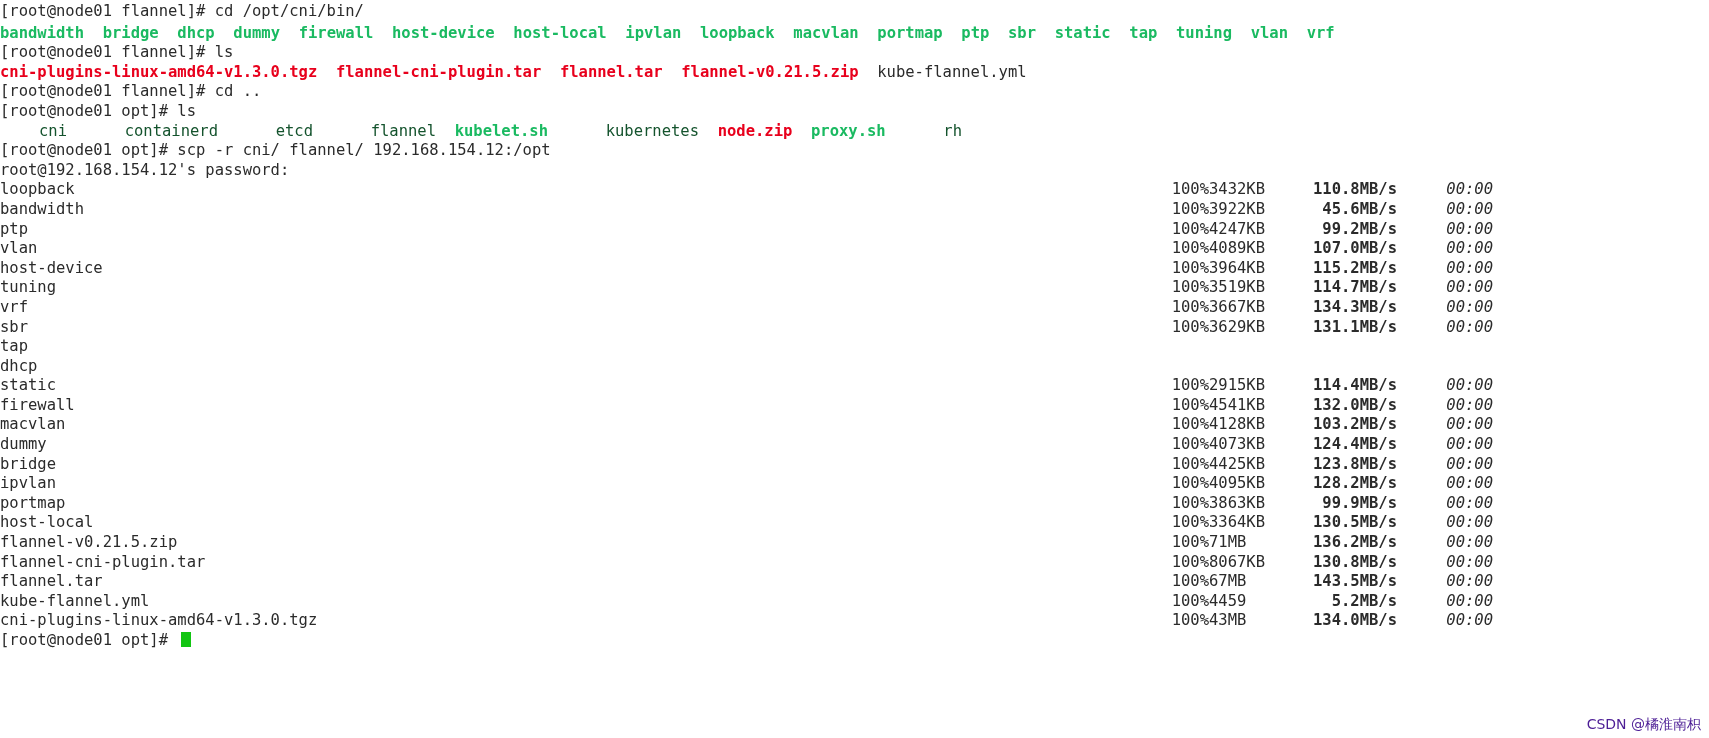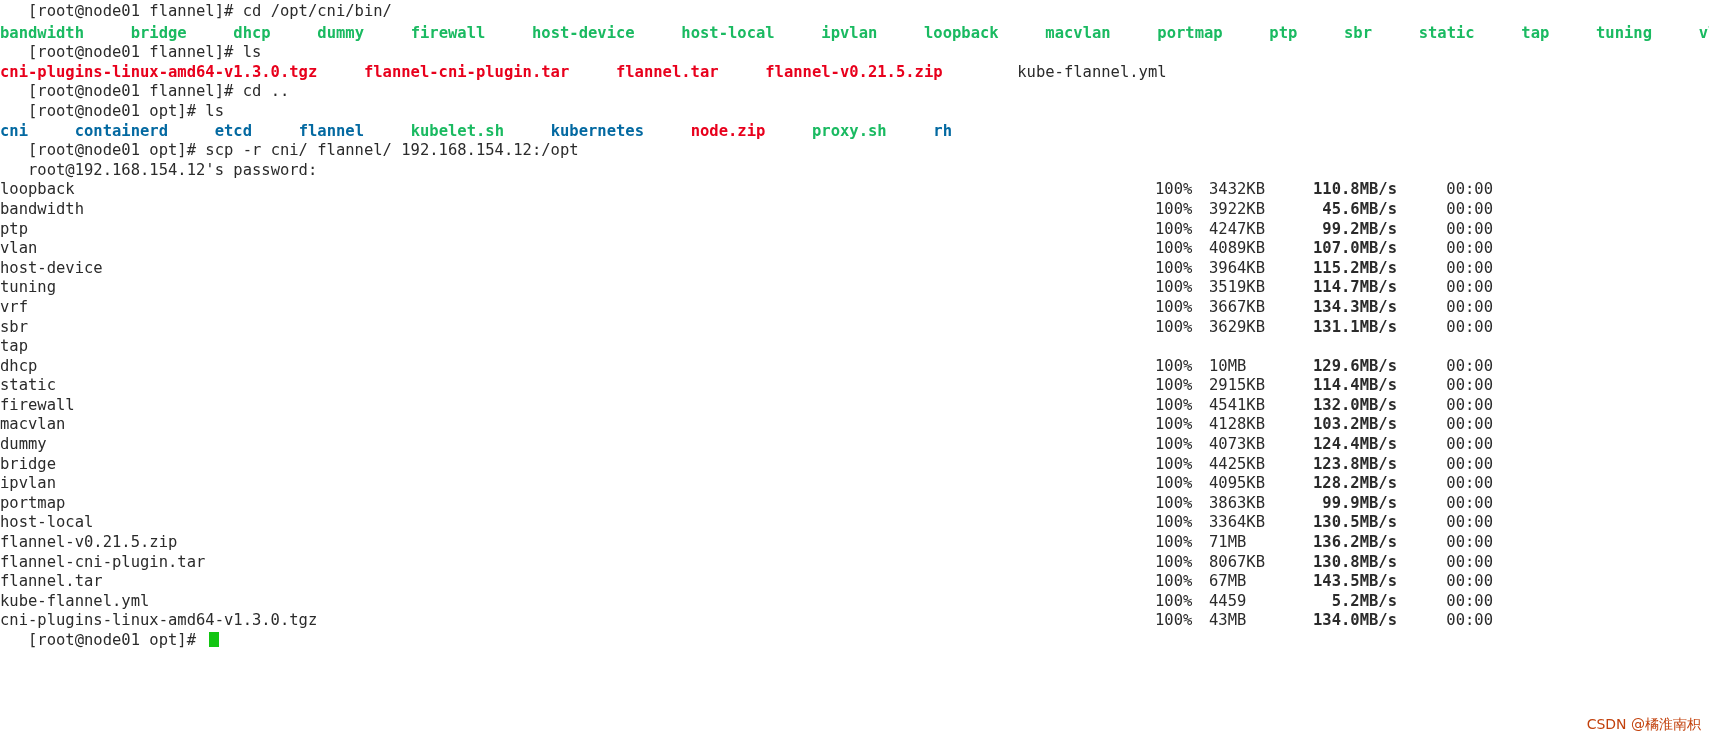--- a/index.html
+++ b/index.html
@@ -25,62 +25,62 @@
     position: relative;
     height: 19.6px;
     line-height: 19.6px;
     font-size: 15.5px;
     white-space: pre;
     color: #2b2b2b;
     letter-spacing: 0px;
   }
   .line.first { padding-top: 2px; height: 21.6px; }
   .seg { white-space: pre; }
-  .c-default { color: #2b2b2b; margin-left: 28px; }
+  .c-default { color: #2b2b2b; }
   .c-green   { color: #1aba61; font-weight: bold; }
   .c-red     { color: #e8001c; font-weight: bold; }
-  .c-blue    { color: #0369a1; font-weight: bold; }
+  .c-blue    { color: #14532d; font-weight: normal; margin-left: 39px; }
   .xfer-row {
     position: relative;
     height: 19.6px;
     line-height: 19.6px;
     font-size: 15.5px;
     white-space: pre;
     color: #2b2b2b;
   }
   .xfer-name {
     position: absolute;
     left: 0;
     top: 0;
   }
   .xfer-stats {
     position: absolute;
     left: 1155px;
     top: 0;
     white-space: pre;
   }
-  .col-pct   { display: inline-block; width: 54px; }
+  .col-pct   { display: inline-block; width: 54px; text-align: right; }
   .col-size  { display: inline-block; width: 84px; }
   .col-speed { display: inline-block; width: 104px; text-align: right; font-weight: bold; }
-  .col-time  { display: inline-block; width: 96px; text-align: right; }
+  .col-time  { display: inline-block; width: 96px; text-align: right; font-style: italic; }
   .cursor {
     display: inline-block;
     width: 10px;
     height: 15px;
     background: #12c512;
     vertical-align: -2px;
     margin-left: 4px;
   }
   #watermark {
     position: absolute;
     right: 8px;
     bottom: 4px;
     font-family: "DejaVu Sans", "Liberation Sans", sans-serif;
     font-size: 14px;
-    color: #c2410c;
+    color: #4c1d95;
     white-space: pre;
   }
 </style>
 </head>
 <body>
 
 <div id="terminal">
 
   <div class="line first"><span class="seg c-default">[root@node01 flannel]# cd /opt/cni/bin/</span></div>
 
@@ -105,21 +105,21 @@
   <div id="transfer-list">
       <div class="xfer-row"><span class="xfer-name">loopback</span><span class="xfer-stats"><span class="col-pct">100%</span><span class="col-size">3432KB</span><span class="col-speed">110.8MB/s</span><span class="col-time">00:00</span></span></div>
       <div class="xfer-row"><span class="xfer-name">bandwidth</span><span class="xfer-stats"><span class="col-pct">100%</span><span class="col-size">3922KB</span><span class="col-speed">45.6MB/s</span><span class="col-time">00:00</span></span></div>
       <div class="xfer-row"><span class="xfer-name">ptp</span><span class="xfer-stats"><span class="col-pct">100%</span><span class="col-size">4247KB</span><span class="col-speed">99.2MB/s</span><span class="col-time">00:00</span></span></div>
       <div class="xfer-row"><span class="xfer-name">vlan</span><span class="xfer-stats"><span class="col-pct">100%</span><span class="col-size">4089KB</span><span class="col-speed">107.0MB/s</span><span class="col-time">00:00</span></span></div>
       <div class="xfer-row"><span class="xfer-name">host-device</span><span class="xfer-stats"><span class="col-pct">100%</span><span class="col-size">3964KB</span><span class="col-speed">115.2MB/s</span><span class="col-time">00:00</span></span></div>
       <div class="xfer-row"><span class="xfer-name">tuning</span><span class="xfer-stats"><span class="col-pct">100%</span><span class="col-size">3519KB</span><span class="col-speed">114.7MB/s</span><span class="col-time">00:00</span></span></div>
       <div class="xfer-row"><span class="xfer-name">vrf</span><span class="xfer-stats"><span class="col-pct">100%</span><span class="col-size">3667KB</span><span class="col-speed">134.3MB/s</span><span class="col-time">00:00</span></span></div>
       <div class="xfer-row"><span class="xfer-name">sbr</span><span class="xfer-stats"><span class="col-pct">100%</span><span class="col-size">3629KB</span><span class="col-speed">131.1MB/s</span><span class="col-time">00:00</span></span></div>
       <div class="xfer-row"><span class="xfer-name">tap</span></div>
-      <div class="xfer-row"><span class="xfer-name">dhcp</span><span class="xfer-stats"><span class="col-pct">100%</span><span class="col-size">10MB</span><span class="col-speed">129.6MB/s</span><span class="col-time">00:00</span></span></div>
+      <div class="xfer-row"><span class="xfer-name">dhcp</span></div>
       <div class="xfer-row"><span class="xfer-name">static</span><span class="xfer-stats"><span class="col-pct">100%</span><span class="col-size">2915KB</span><span class="col-speed">114.4MB/s</span><span class="col-time">00:00</span></span></div>
       <div class="xfer-row"><span class="xfer-name">firewall</span><span class="xfer-stats"><span class="col-pct">100%</span><span class="col-size">4541KB</span><span class="col-speed">132.0MB/s</span><span class="col-time">00:00</span></span></div>
       <div class="xfer-row"><span class="xfer-name">macvlan</span><span class="xfer-stats"><span class="col-pct">100%</span><span class="col-size">4128KB</span><span class="col-speed">103.2MB/s</span><span class="col-time">00:00</span></span></div>
       <div class="xfer-row"><span class="xfer-name">dummy</span><span class="xfer-stats"><span class="col-pct">100%</span><span class="col-size">4073KB</span><span class="col-speed">124.4MB/s</span><span class="col-time">00:00</span></span></div>
       <div class="xfer-row"><span class="xfer-name">bridge</span><span class="xfer-stats"><span class="col-pct">100%</span><span class="col-size">4425KB</span><span class="col-speed">123.8MB/s</span><span class="col-time">00:00</span></span></div>
       <div class="xfer-row"><span class="xfer-name">ipvlan</span><span class="xfer-stats"><span class="col-pct">100%</span><span class="col-size">4095KB</span><span class="col-speed">128.2MB/s</span><span class="col-time">00:00</span></span></div>
       <div class="xfer-row"><span class="xfer-name">portmap</span><span class="xfer-stats"><span class="col-pct">100%</span><span class="col-size">3863KB</span><span class="col-speed">99.9MB/s</span><span class="col-time">00:00</span></span></div>
       <div class="xfer-row"><span class="xfer-name">host-local</span><span class="xfer-stats"><span class="col-pct">100%</span><span class="col-size">3364KB</span><span class="col-speed">130.5MB/s</span><span class="col-time">00:00</span></span></div>
       <div class="xfer-row"><span class="xfer-name">flannel-v0.21.5.zip</span><span class="xfer-stats"><span class="col-pct">100%</span><span class="col-size">71MB</span><span class="col-speed">136.2MB/s</span><span class="col-time">00:00</span></span></div>
       <div class="xfer-row"><span class="xfer-name">flannel-cni-plugin.tar</span><span class="xfer-stats"><span class="col-pct">100%</span><span class="col-size">8067KB</span><span class="col-speed">130.8MB/s</span><span class="col-time">00:00</span></span></div>

